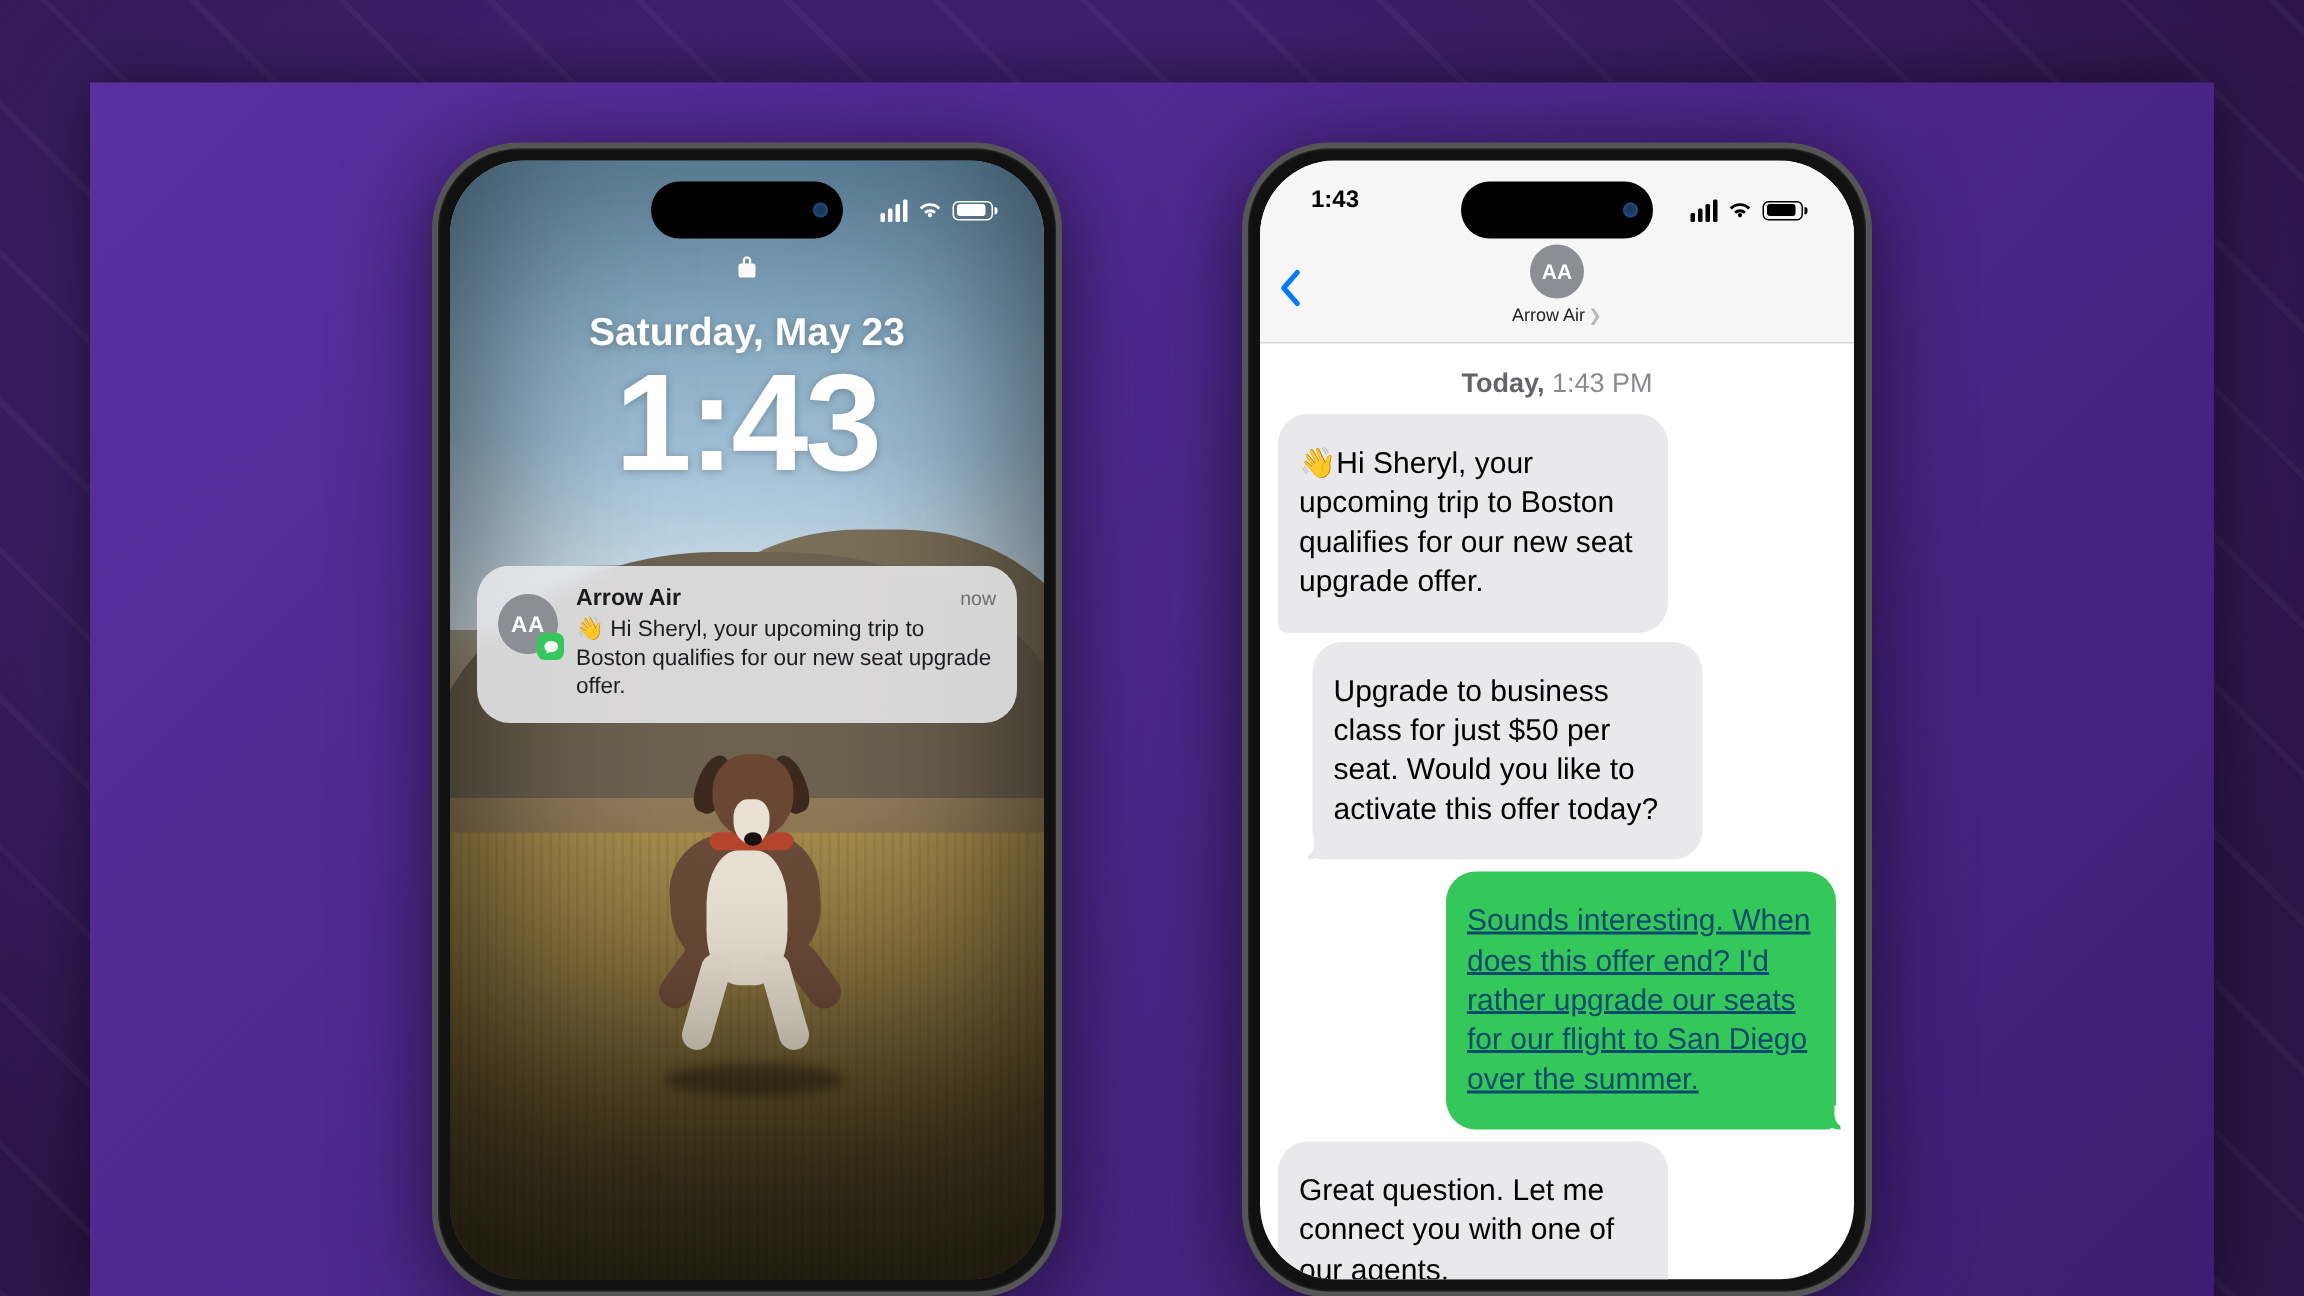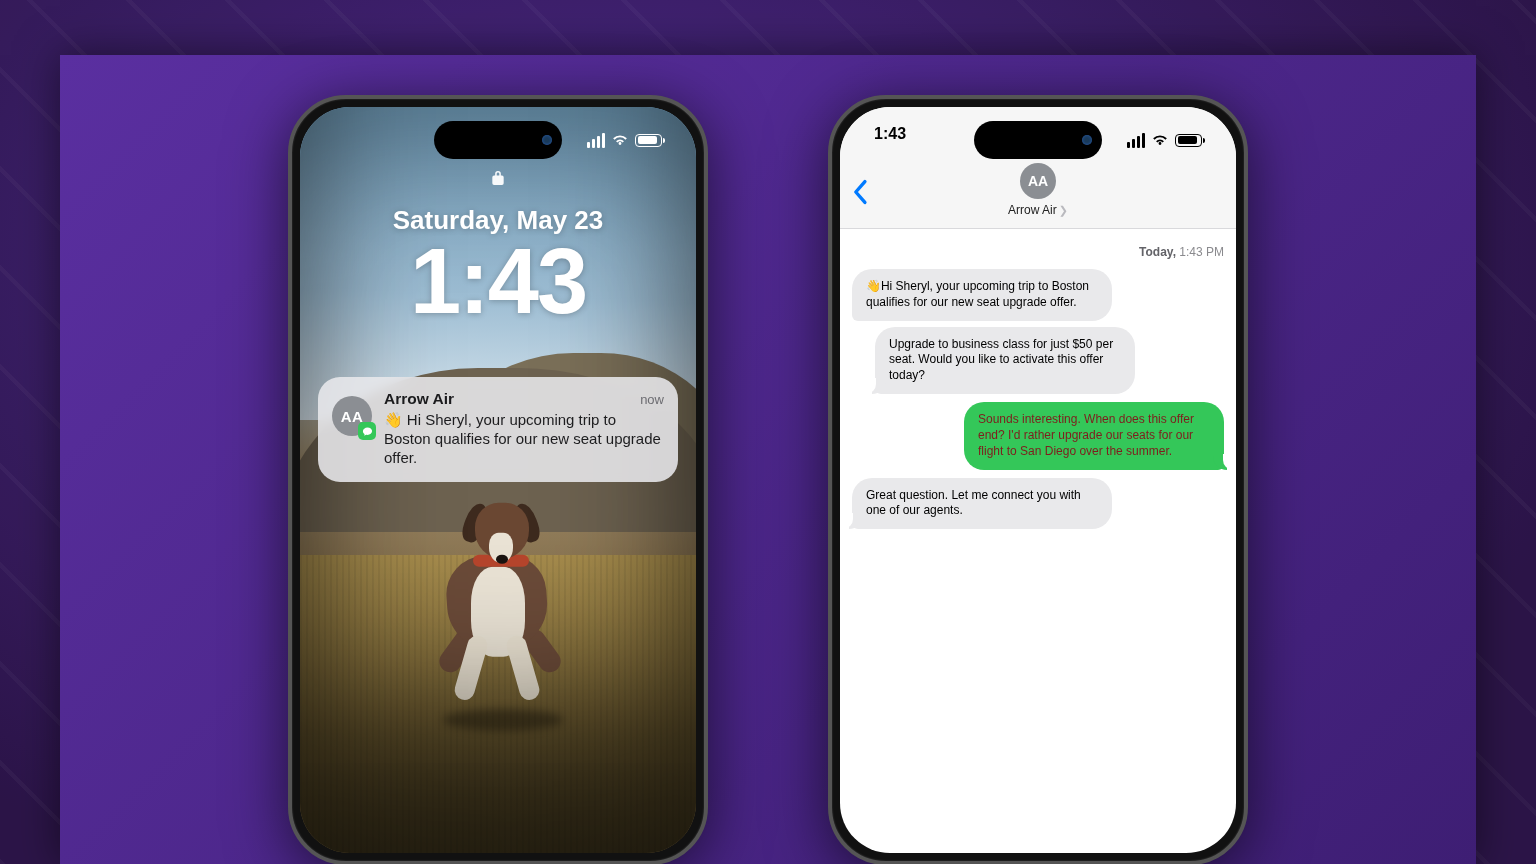--- a/index.html
+++ b/index.html
@@ -151,28 +151,28 @@
   }
   .msg-header .name{
     position:absolute;left:0;right:0;top:96px;text-align:center;
     font-size:12px;color:#222;
   }
   .msg-header .name .chev{color:#b9b9be;margin-left:2px;font-size:11px;vertical-align:middle;}
   .msg-body{
     position:absolute; top:122px; bottom:0; left:0; right:0;
     overflow:hidden; padding:10px 12px 0 12px;
   }
-  .timestamp{text-align:right;font-size:12px;color:#8a8a8e;margin:6px 0 10px;}
+  .timestamp{text-align:center;font-size:18px;color:#8a8a8e;margin:6px 0 10px;}
   .timestamp b{color:#636368;}
   .bubble{
-    max-width:260px; padding:10px 14px; border-radius:20px;
-    font-size:12px;line-height:1.32; margin-bottom:8px; position:relative;
+    max-width:260px; padding:20px 14px; border-radius:20px;
+    font-size:20px;line-height:1.32; margin-bottom:8px; position:relative;
   }
   .bubble.in{ background:#e9e9eb; color:#000; border-bottom-left-radius:6px; margin-right:auto;}
-  .bubble.out{ background:#34c759; color:#7f1d1d; border-bottom-right-radius:6px; margin-left:auto;}
+  .bubble.out{ background:#34c759; color:#0c4a6e; border-bottom-right-radius:6px; margin-left:auto;text-decoration:underline;}
   .bubble.in + .bubble.in{margin-top:-2px;margin-left:23px;}
   .tail-in{position:absolute;left:-3px;bottom:0;width:14px;height:14px;background:#e9e9eb;border-bottom-right-radius:14px;}
   .tail-in:after{content:"";position:absolute;left:-6px;bottom:0;width:10px;height:16px;background:#fff;border-bottom-right-radius:12px;}
   .tail-out{position:absolute;right:-3px;bottom:0;width:14px;height:14px;background:#34c759;border-bottom-left-radius:14px;}
   .tail-out:after{content:"";position:absolute;right:-6px;bottom:0;width:10px;height:16px;background:#fff;border-bottom-left-radius:12px;}
 </style>
 </head>
 <body>
 
 <div class="diag-lines"></div>

